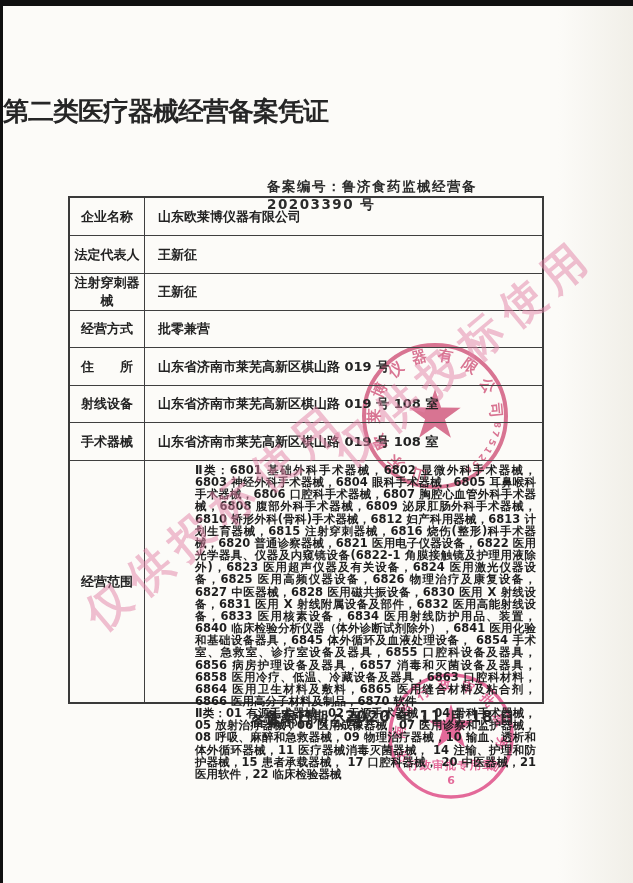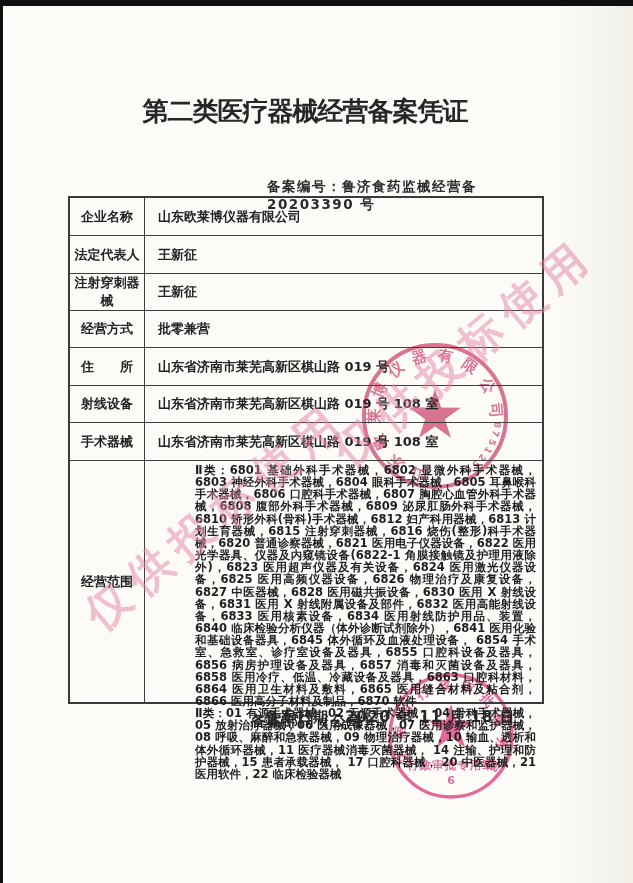--- a/index.html
+++ b/index.html
@@ -8,21 +8,21 @@
     background:#101010;
     font-family:"DejaVu Sans","Liberation Sans",sans-serif;
   }
   .paper{
     position:absolute;left:3px;top:6px;right:0;bottom:0;
     background:linear-gradient(to right,#fcfbf8 0%,#fcfbf8 88%,#f1efe8 100%),#fcfbf8;
     background-color:#fcfbf8;
   }
   .title{
     position:absolute;left:0;top:88px;width:604px;
-    text-align:center;font-size:26px;font-weight:bold;color:#262626;
+    text-align:left;font-size:26px;font-weight:bold;color:#262626;
     letter-spacing:-1px;
     font-family:Liberation Mono, monospace;
   }
   .recno{
     position:absolute;left:264px;top:133px;width:260px;
     font-size:13.5px;font-weight:bold;color:#2b2b2b;letter-spacing:1.5px;margin-top:39px;
   }
   .infotable{
     position:absolute;left:65px;top:190px;width:472px;height:504px;
     display:grid;grid-template-columns:75px 1fr;

